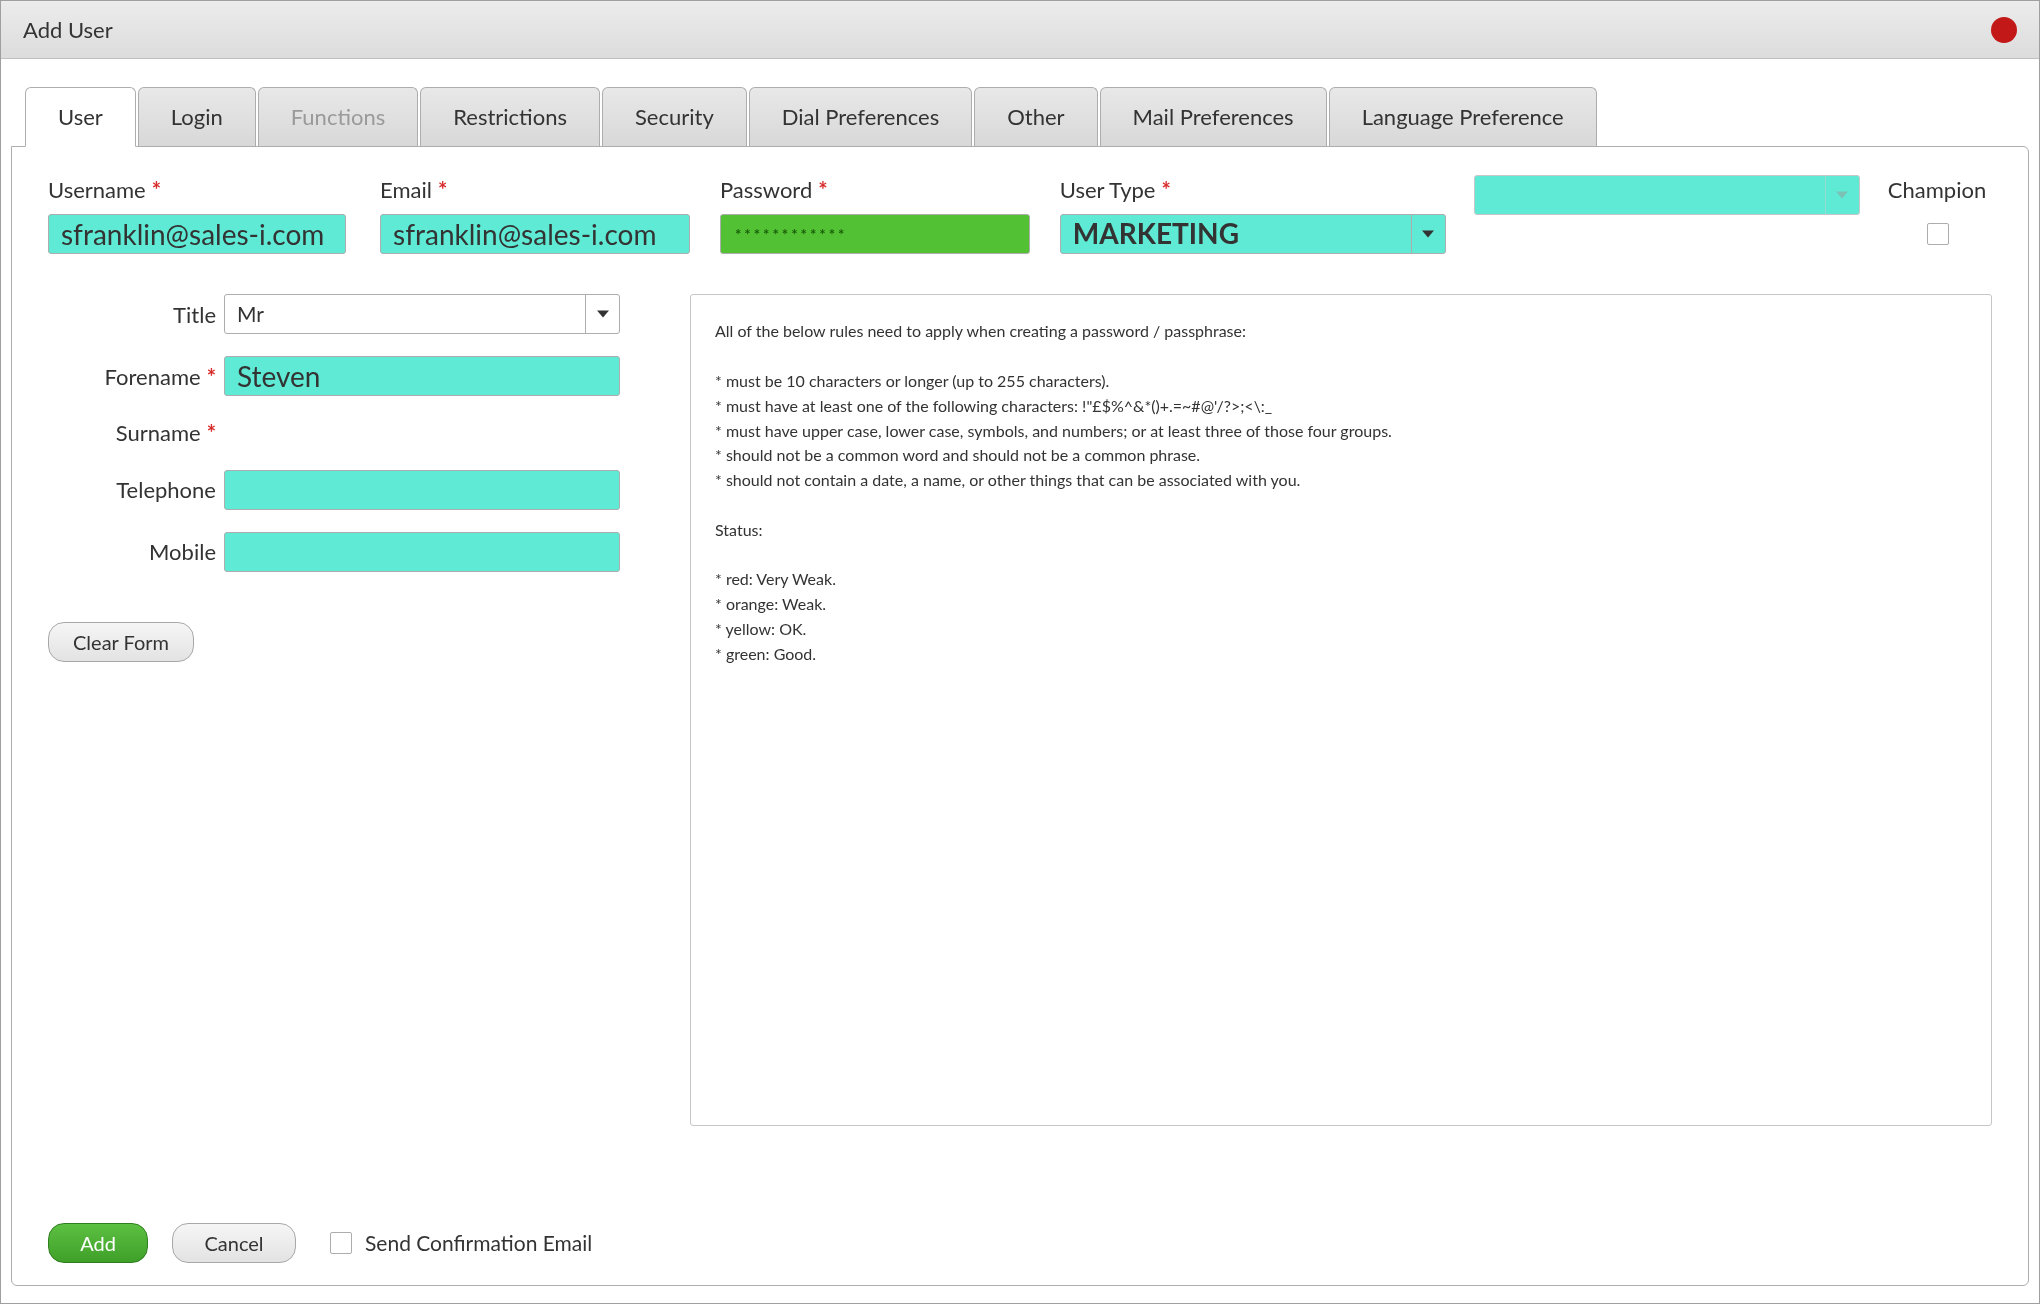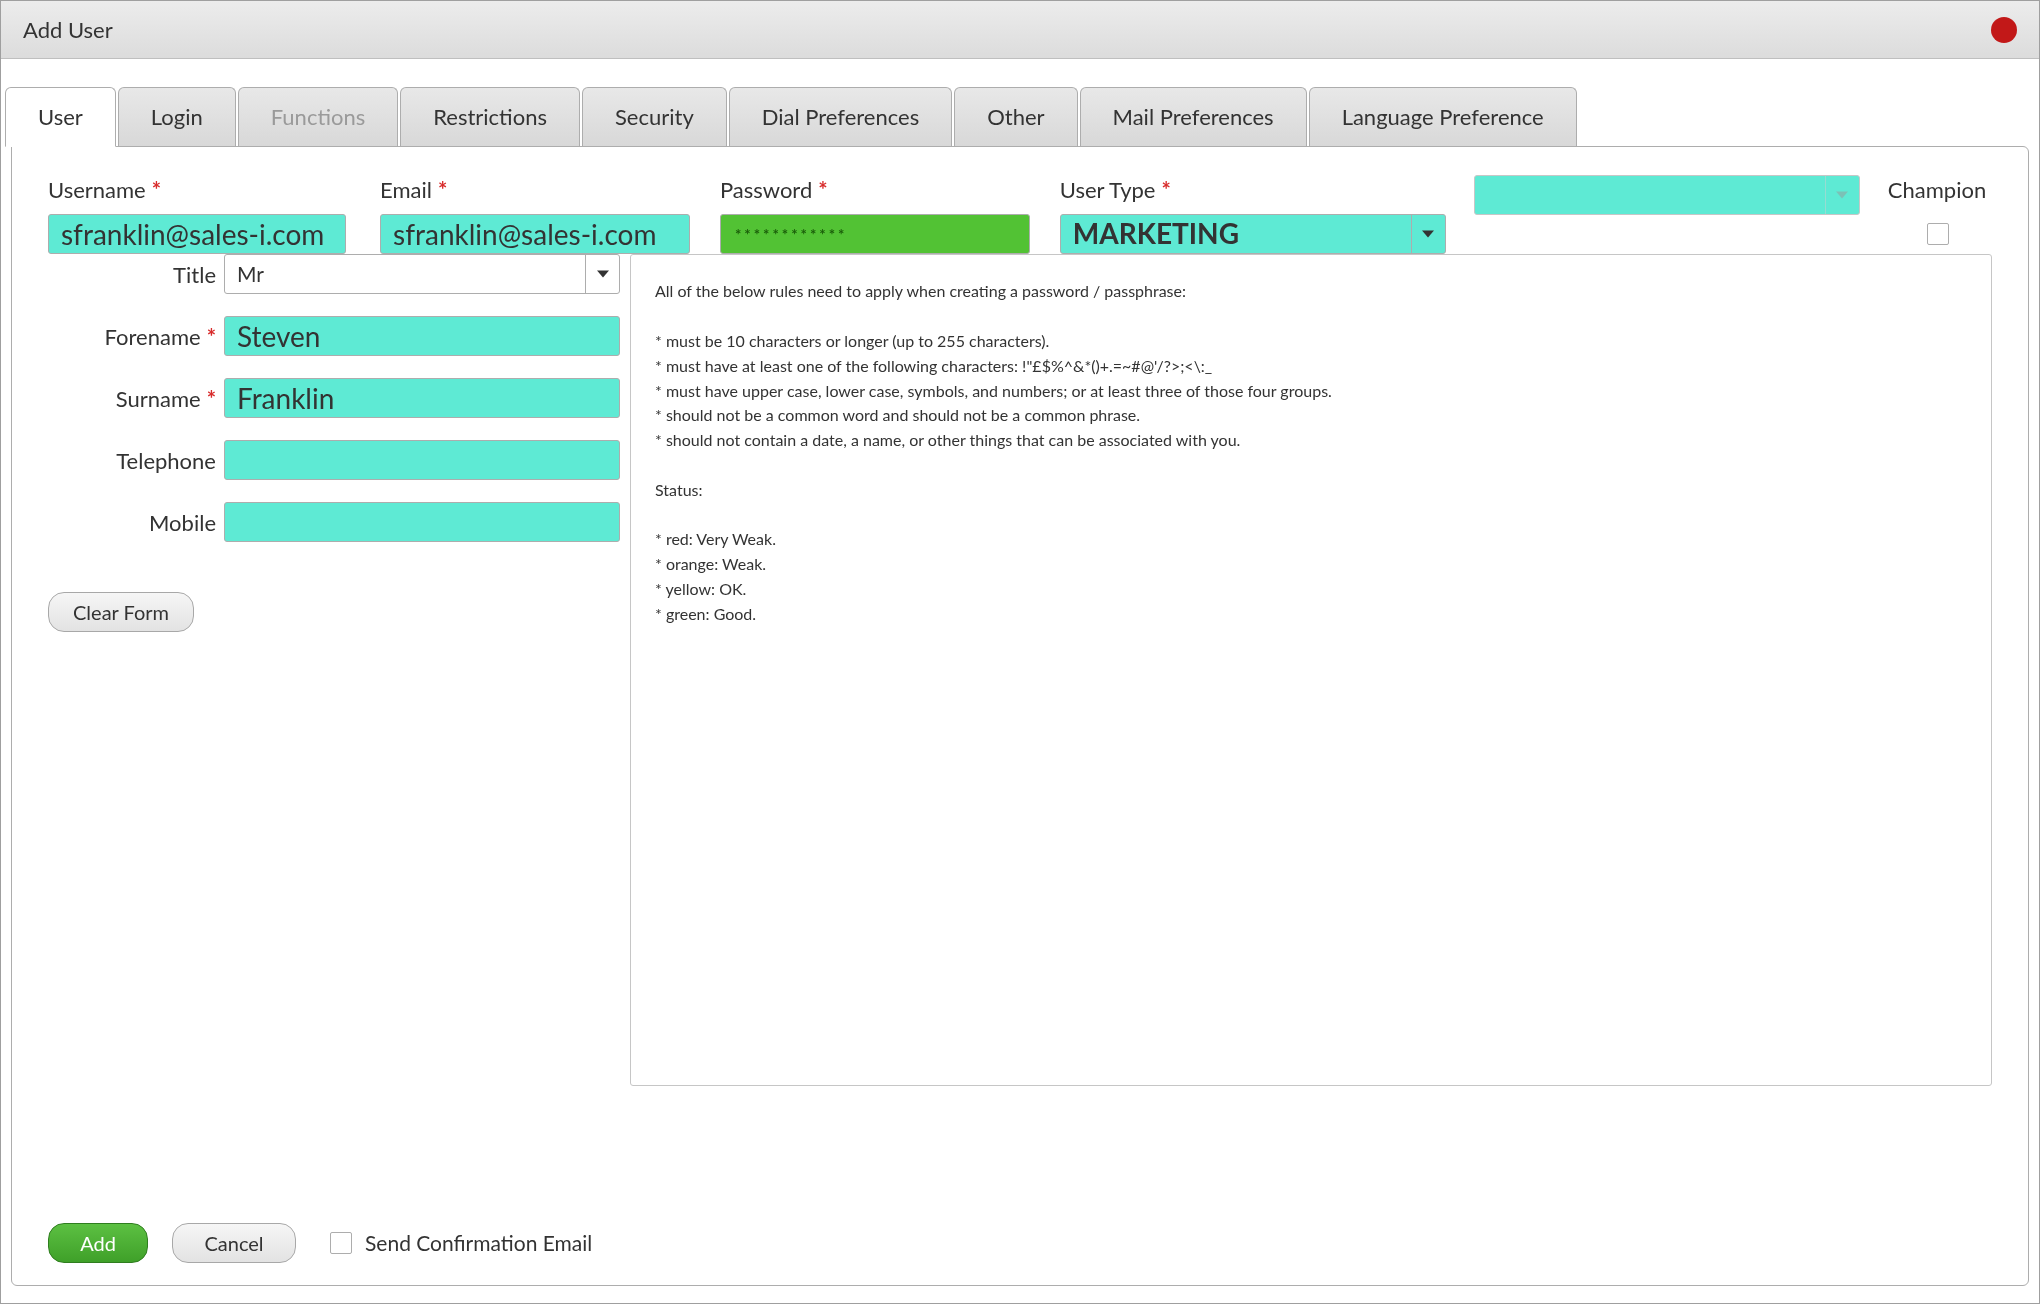--- a/index.html
+++ b/index.html
@@ -56,21 +56,21 @@
     top:50%;
     transform:translateY(-50%);
     width:26px;height:26px;
     border-radius:50%;
     background:var(--dot);
   }
   
   .tabstrip{
     display:flex;
     margin-top:28px;
-    margin-left:4px;
+    margin-left:24px;
     position:relative;
     z-index:1;
   }
   .tab{
     padding:14px 32px 14px 32px;
     min-height:56px;
     background:linear-gradient(to bottom,#e8e8e8,#d8d8d8);
     border:1px solid var(--border);
     border-bottom:none;
     border-radius:6px 6px 0 0;
@@ -178,21 +178,23 @@
   input[type=checkbox].big{
     width:22px;height:22px;
     border:1px solid var(--border);
     appearance:none;
     border-radius:2px;
     background:#fff;
     cursor:pointer;
   }
   
   .lower{
-    display:flex;
+    margin-top:40px;
+    display:flex;
+    gap:60px;
     align-items:flex-start;
   }
   .form-col{
     flex:0 0 582px;
   }
   .form-row{
     display:flex;
     align-items:center;
     margin-bottom:22px;
   }
@@ -366,21 +368,20 @@
           </div>
         </div>
 
         <div class="form-row">
           <div class="lbl"><span>Forename</span><span class="req">*</span></div>
           <input type="text" value="Steven" style="">
         </div>
 
         <div class="form-row">
           <div class="lbl"><span>Surname</span><span class="req">*</span></div>
-          <input type="text" value="Franklin" style="">
         </div>
 
         <div class="form-row">
           <div class="lbl"><span>Telephone</span></div>
           <input type="text" style="">
         </div>
 
         <div class="form-row">
           <div class="lbl"><span>Mobile</span></div>
           <input type="text" style="">

